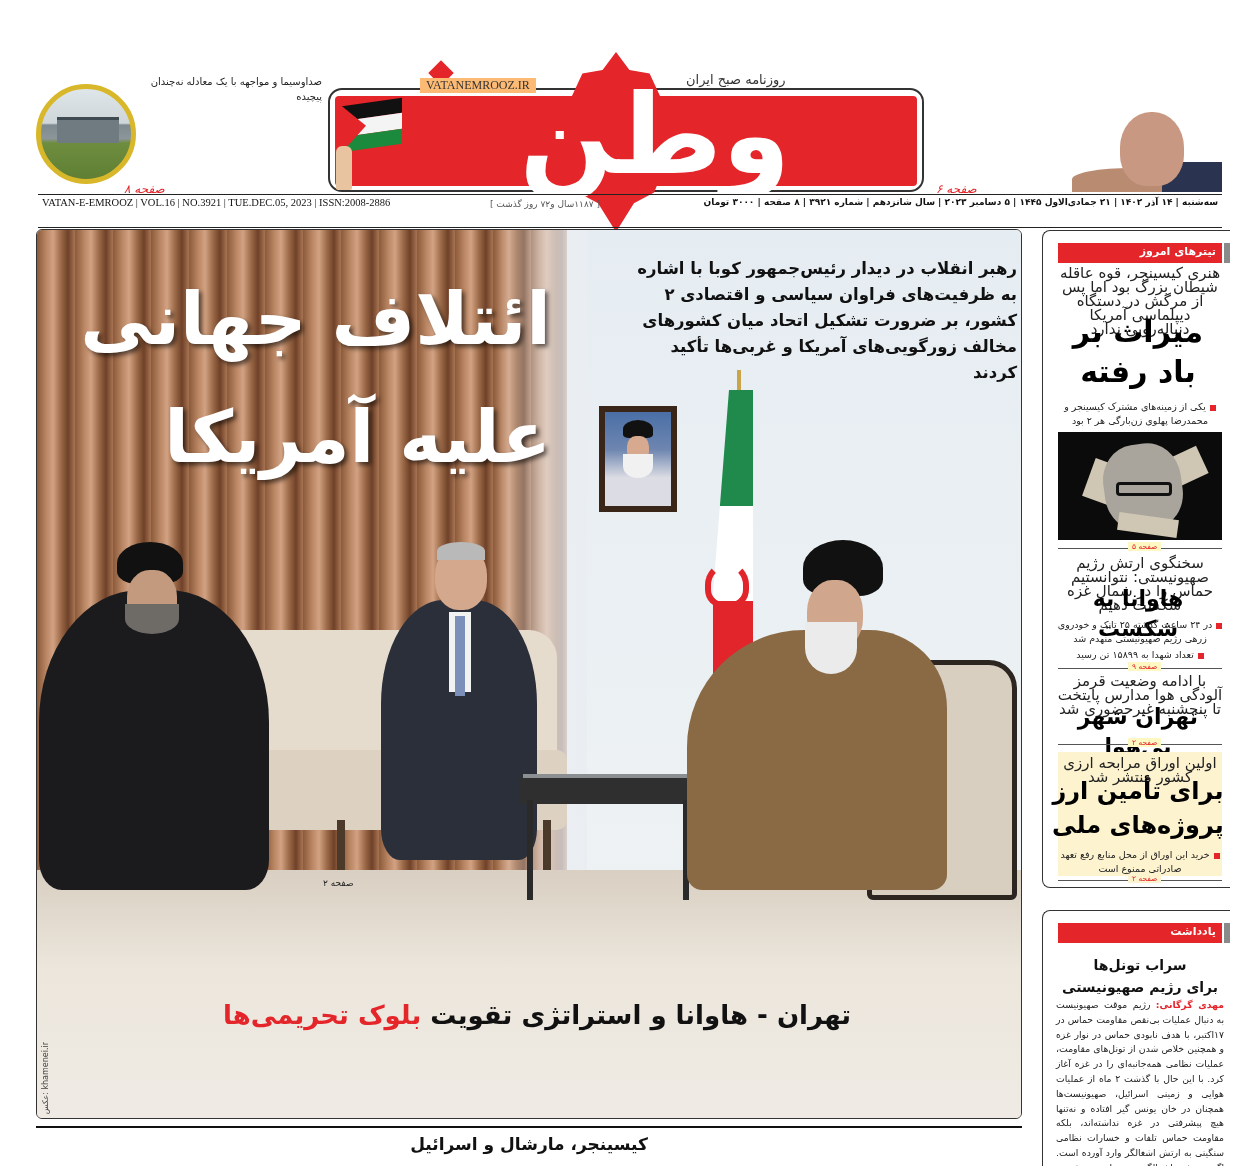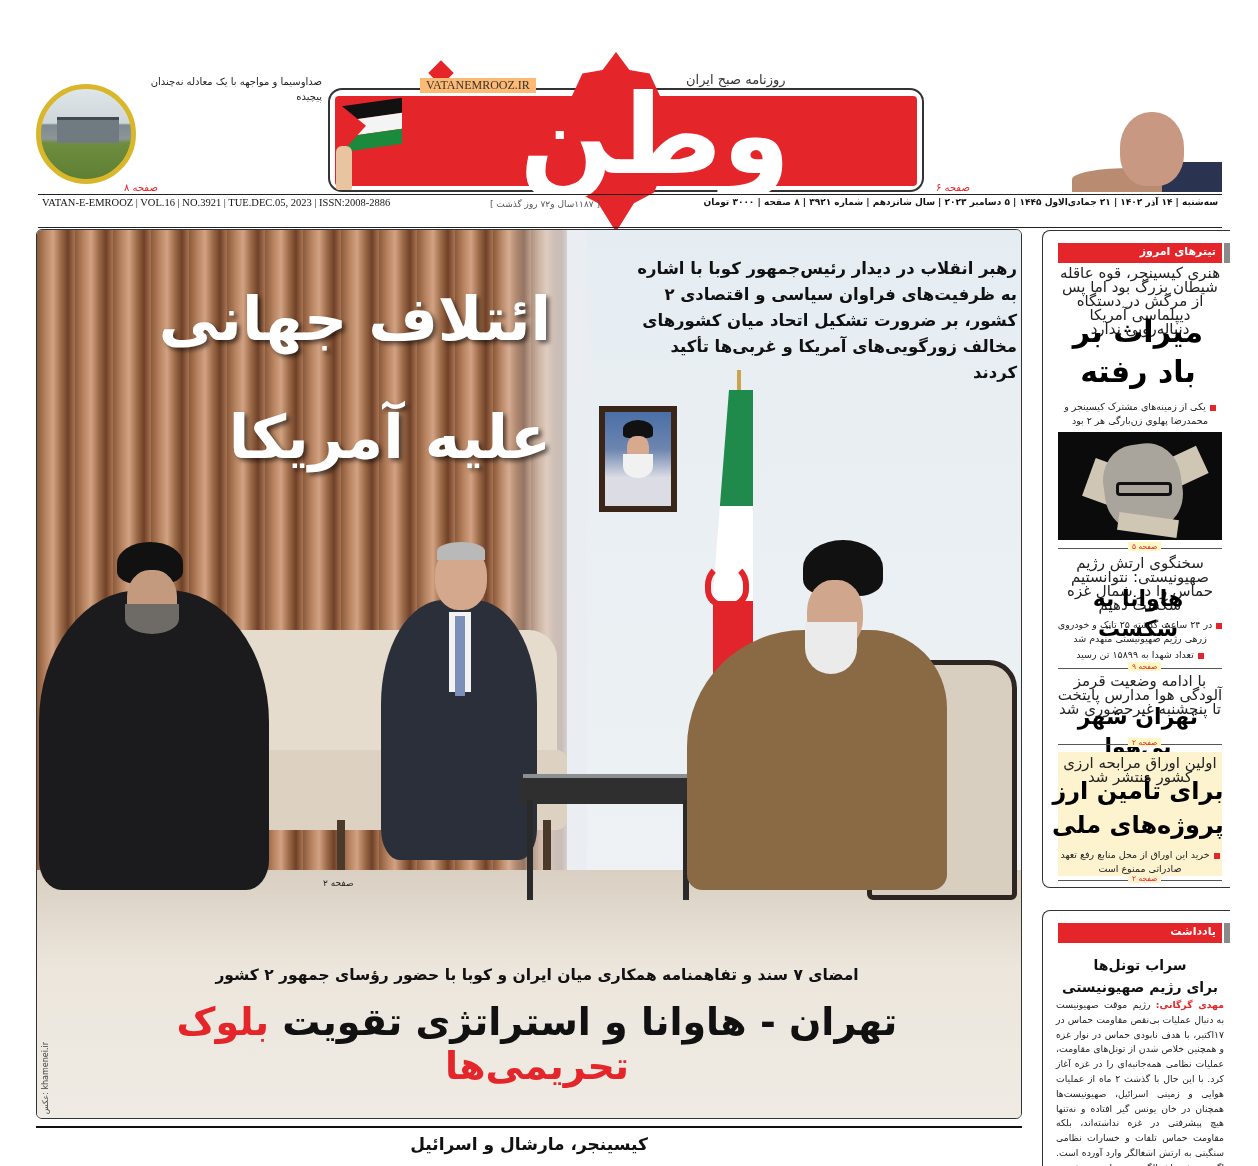--- a/index.html
+++ b/index.html
@@ -73,21 +73,21 @@
   }
   .teaser-left-img .bldg { position: absolute; left: 16px; top: 28px; width: 62px; height: 26px; background: #6f7b80; border-top: 3px solid #3f4b50; }
   .teaser-left-kicker {
     position: absolute; left: 146px; top: 74px; width: 176px; font-size: 10px; line-height: 15px;
     direction: rtl; text-align: right; color: #222;
   }
   .teaser-left-title {
     position: absolute; left: 150px; top: 104px; width: 172px; font-size: 28px; font-weight: bold;
     line-height: 40px; direction: rtl; text-align: right; color: #000;
   }
-  .page-ref { font-size: 10px; color: #e4252a; direction: rtl; }
+  .page-ref { font-size: 12px; color: #e4252a; direction: rtl; font-style: italic; }
   .teaser-left-ref { position: absolute; left: 124px; top: 182px; }
 
   
   .teaser-right-title {
     position: absolute; left: 935px; top: 88px; width: 170px; font-size: 24px; font-weight: bold;
     direction: rtl; text-align: right; color: #000;
   }
   .teaser-right-kicker {
     position: absolute; left: 940px; top: 134px; width: 140px; font-size: 10px; line-height: 14px;
     direction: rtl; text-align: right; color: #222;
@@ -146,39 +146,39 @@
   .p2-tie { position: absolute; left: 418px; top: 386px; width: 10px; height: 80px; background: #7b8fb8; }
   .p2-head { position: absolute; left: 398px; top: 316px; width: 52px; height: 64px; background: #d4a88c; border-radius: 45%; }
   .p2-hair { position: absolute; left: 400px; top: 312px; width: 48px; height: 18px; background: #b9b9b9; border-radius: 50% 50% 0 0; }
   .p3-body { position: absolute; left: 650px; top: 400px; width: 260px; height: 260px; background: #8a6a45; border-radius: 45% 30% 6% 6%; }
   .p3-head { position: absolute; left: 770px; top: 350px; width: 56px; height: 70px; background: #d0a68c; border-radius: 45%; }
   .p3-turban { position: absolute; left: 766px; top: 310px; width: 80px; height: 56px; background: #111; border-radius: 50% 50% 30% 30%; }
   .p3-beard { position: absolute; left: 768px; top: 392px; width: 52px; height: 52px; background: #ebebeb; border-radius: 0 0 50% 50%; }
 
   .main-headline {
     position: absolute; left: 14px; top: 30px; width: 500px; color: #fff;
-    font-size: 60px; font-weight: bold; line-height: 118px; direction: rtl; text-align: right;
+    font-size: 72px; font-weight: bold; line-height: 118px; direction: rtl; text-align: right;
     text-shadow: 3px 3px 4px rgba(0,0,0,0.55);
     letter-spacing: -2px;
   }
   .main-lead {
     position: absolute; left: 584px; top: 26px; width: 396px; font-size: 16.5px; font-weight: bold;
     line-height: 26px; direction: rtl; text-align: right; color: #111;
   }
   .photo-ref { position: absolute; left: 286px; top: 648px; font-size: 9px; color: #222; direction: rtl; }
   .photo-credit {
     position: absolute; left: 4px; top: 812px; font-size: 8px; color: #444;
     writing-mode: vertical-rl; transform: rotate(180deg); white-space: nowrap;
   }
   .sub-kicker {
     position: absolute; left: 120px; top: 736px; width: 760px; font-size: 15.5px; font-weight: bold;
     direction: rtl; text-align: center; color: #111;
   }
   .sub-headline {
-    position: absolute; left: 60px; top: 770px; width: 880px; font-size: 38px; font-weight: bold;
+    position: absolute; left: 60px; top: 770px; width: 880px; font-size: 26px; font-weight: bold;
     direction: rtl; text-align: center; color: #111; letter-spacing: -1px;
   }
   .sub-headline .red { color: #e4252a; }
 
   
   .bottom-rule { position: absolute; left: 36px; top: 1126px; width: 986px; height: 2px; background: #111; }
   .bottom-title {
     position: absolute; left: 36px; top: 1134px; width: 986px; font-size: 17px; font-weight: bold;
     direction: rtl; text-align: center; color: #111;
   }
@@ -302,21 +302,20 @@
   <div class="p3-body"></div>
   <div class="p3-turban"></div>
   <div class="p3-head"></div>
   <div class="p3-beard"></div>
 
   <div class="main-headline">ائتلاف جهانی علیه آمریکا</div>
   <div class="main-lead">رهبر انقلاب در دیدار رئیس‌جمهور کوبا با اشاره به ظرفیت‌های فراوان سیاسی و اقتصادی ۲ کشور، بر ضرورت تشکیل اتحاد میان کشورهای مخالف زورگویی‌های آمریکا و غربی‌ها تأکید کردند</div>
   <div class="photo-ref">صفحه ۲</div>
   <div class="photo-credit">عکس: khamenei.ir</div>
 
-  <div class="sub-kicker">امضای ۷ سند و تفاهمنامه همکاری میان ایران و کوبا با حضور رؤسای جمهور ۲ کشور</div>
   <div class="sub-headline"><span>تهران - هاوانا و استراتژی تقویت </span><span class="red">بلوک تحریمی‌ها</span></div>
 </div>
 
 <div class="bottom-rule"></div>
 <div class="bottom-title">کیسینجر، مارشال و اسرائیل</div>
 
 <div class="col-box top"></div>
 <div class="section-bar" style="top:243px;">
     <span>تیترهای امروز</span>
   </div>

